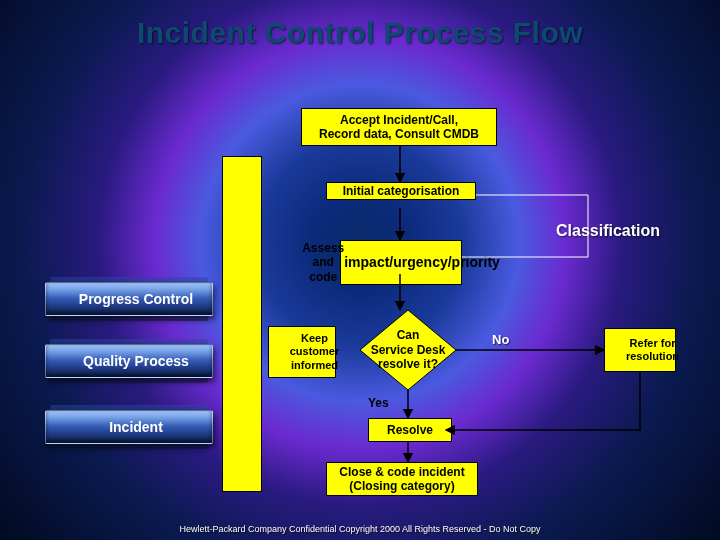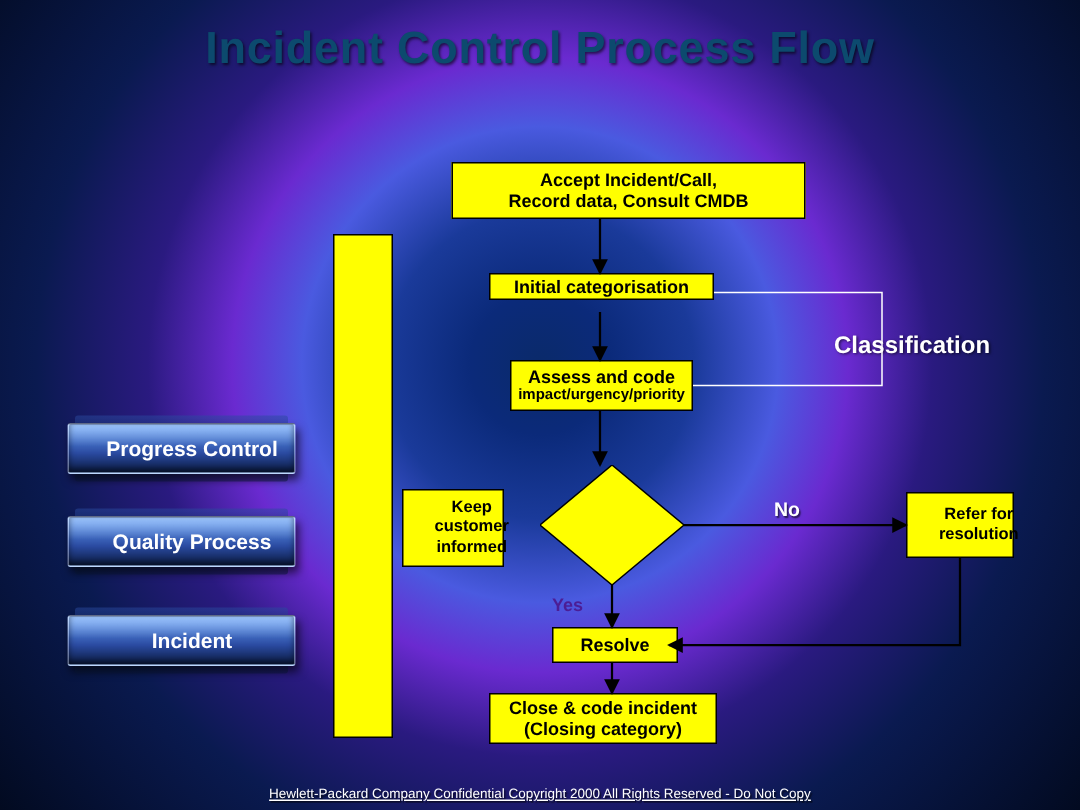--- a/index.html
+++ b/index.html
@@ -18,21 +18,21 @@
   }
   .flowbox {
     position: absolute; background: #ffff00;
     border: 1px solid #000; text-align: center;
     font-size: 12px; font-weight: bold;
     display: flex; align-items: center; justify-content: center;
     padding: 4px 6px; line-height: 1.2;
   }
   .flowbox.small { font-size: 11px; padding-left: 31px; }
   .sidebox {
-    position: absolute; left: 45px; width: 152px; height: 34px;
+    position: absolute; left: 45px; width: 168px; height: 34px;
     text-align: center; color: #fff; font-weight: bold; font-size: 14px;
     display: flex; align-items: center; justify-content: center;
     background:
       linear-gradient(180deg, rgba(255,255,255,.35) 0%, rgba(255,255,255,0) 45%),
       linear-gradient(180deg, #6aa8ff 0%, #2a4aa0 60%, #0a1a40 100%);
     border: 1px solid rgba(255,255,255,.35);
     border-radius: 2px;
     box-shadow: 2px 4px 6px rgba(0,0,0,.6), inset 0 -2px 4px rgba(0,0,0,.5);
     padding-left: 14px;
   }
@@ -45,93 +45,95 @@
   .sidebox::after  { top:  6px; }
   .label-classification {
     position: absolute; color: #fff; font-size: 16px; font-weight: bold;
     text-shadow: 1px 1px 2px rgba(0,0,0,.6);
   }
   .nolabel {
     position: absolute; color: #fff; font-size: 13px; font-weight: bold;
     text-shadow: 1px 1px 1px rgba(0,0,0,.6);
   }
   .yeslabel {
-    position: absolute; color: #4c1d95; font-size: 12px; font-weight: bold;
+    position: absolute; color: #000000; font-size: 12px; font-weight: bold;
   }
   .diamond {
     position: absolute; width: 96px; height: 80px;
     display: flex; align-items: center; justify-content: center;
     text-align: center; font-size: 12px; font-weight: bold;
     padding: 0 8px; line-height: 1.2;
   }
   .diamond svg { position: absolute; inset: 0; z-index: -1; }
   .tallbar {
     position: absolute; background: #ffff00; border: 1px solid #000;
   }
   .footer {
     position: absolute; left: 0; right: 0; bottom: 6px;
     text-align: center; color: #fff; font-size: 9px;
     text-shadow: 1px 1px 1px rgba(0,0,0,.7);
-    text-decoration: underline;
   }
   svg.connectors { position: absolute; inset: 0; pointer-events: none; }
 </style>
 </head>
 <body>
 
 <div class="title">Incident Control Process Flow</div>
 
 <div class="sidebox" style="top:282px">Progress Control</div>
 <div class="sidebox" style="top:344px">Quality Process</div>
 <div class="sidebox" style="top:410px">Incident</div>
 
 <div class="tallbar" style="left:222px; top:156px; width:40px; height:336px"></div>
 
-<div class="flowbox" style="left:301px; top:108px; width:236px; height:38px">
+<div class="flowbox" style="left:301px; top:108px; width:196px; height:38px">
   <span style="white-space:pre-line">Accept Incident/Call,
 Record data, Consult CMDB</span>
 </div>
 
 <div class="flowbox" style="left:326px; top:182px; width:150px; height:18px">
   <span>Initial categorisation</span>
 </div>
 
-<div class="flowbox" style="left:340px; top:240px; width:122px; height:34px; flex-direction:column; gap:0">
+<div class="flowbox" style="left:340px; top:240px; width:122px; height:45px; flex-direction:row; gap:0">
   <span>Assess and code</span>
-  <span style="font-size:10px">impact/urgency/priority</span>
+  <span style="font-size:14px">impact/urgency/priority</span>
 </div>
 
 <div class="flowbox small" style="left:268px; top:326px; width:68px; height:52px">
   <span style="white-space:pre-line">Keep
 customer
 informed</span>
 </div>
 
 <div class="diamond" style="left:360px; top:310px">
   <svg viewBox="0 0 96 80" preserveAspectRatio="none">
     <polygon points="48,0 96,40 48,80 0,40" fill="#ffff00" stroke="#000" stroke-width="1"></polygon>
   </svg>
+  <span style="white-space:pre-line">Can
+Service Desk
+resolve it?</span>
 </div>
 
 <div class="flowbox small" style="left:604px; top:328px; width:72px; height:44px">
   <span style="white-space:pre-line">Refer for
 resolution</span>
 </div>
 
 <div class="flowbox" style="left:368px; top:418px; width:84px; height:24px">
   <span>Resolve</span>
 </div>
 
 <div class="flowbox" style="left:326px; top:462px; width:152px; height:34px">
   <span style="white-space:pre-line">Close &amp; code incident
 (Closing category)</span>
 </div>
 
 <div class="label-classification" style="left:556px; top:222px">Classification</div>
-<div class="nolabel" style="left:516px; top:332px">No</div>
+<div class="nolabel" style="left:492px; top:332px">No</div>
 <div class="yeslabel" style="left:368px; top:396px">Yes</div>
 
 <div class="footer">Hewlett-Packard Company Confidential Copyright 2000 All Rights Reserved - Do Not Copy</div>
 
 <svg class="connectors" width="720" height="540">
   <defs>
     <marker id="arr" viewBox="0 0 8 8" refX="7" refY="4" markerWidth="7" markerHeight="7" orient="auto">
       <path d="M0,0 L8,4 L0,8 Z" fill="#000"></path>
     </marker>
   </defs>

